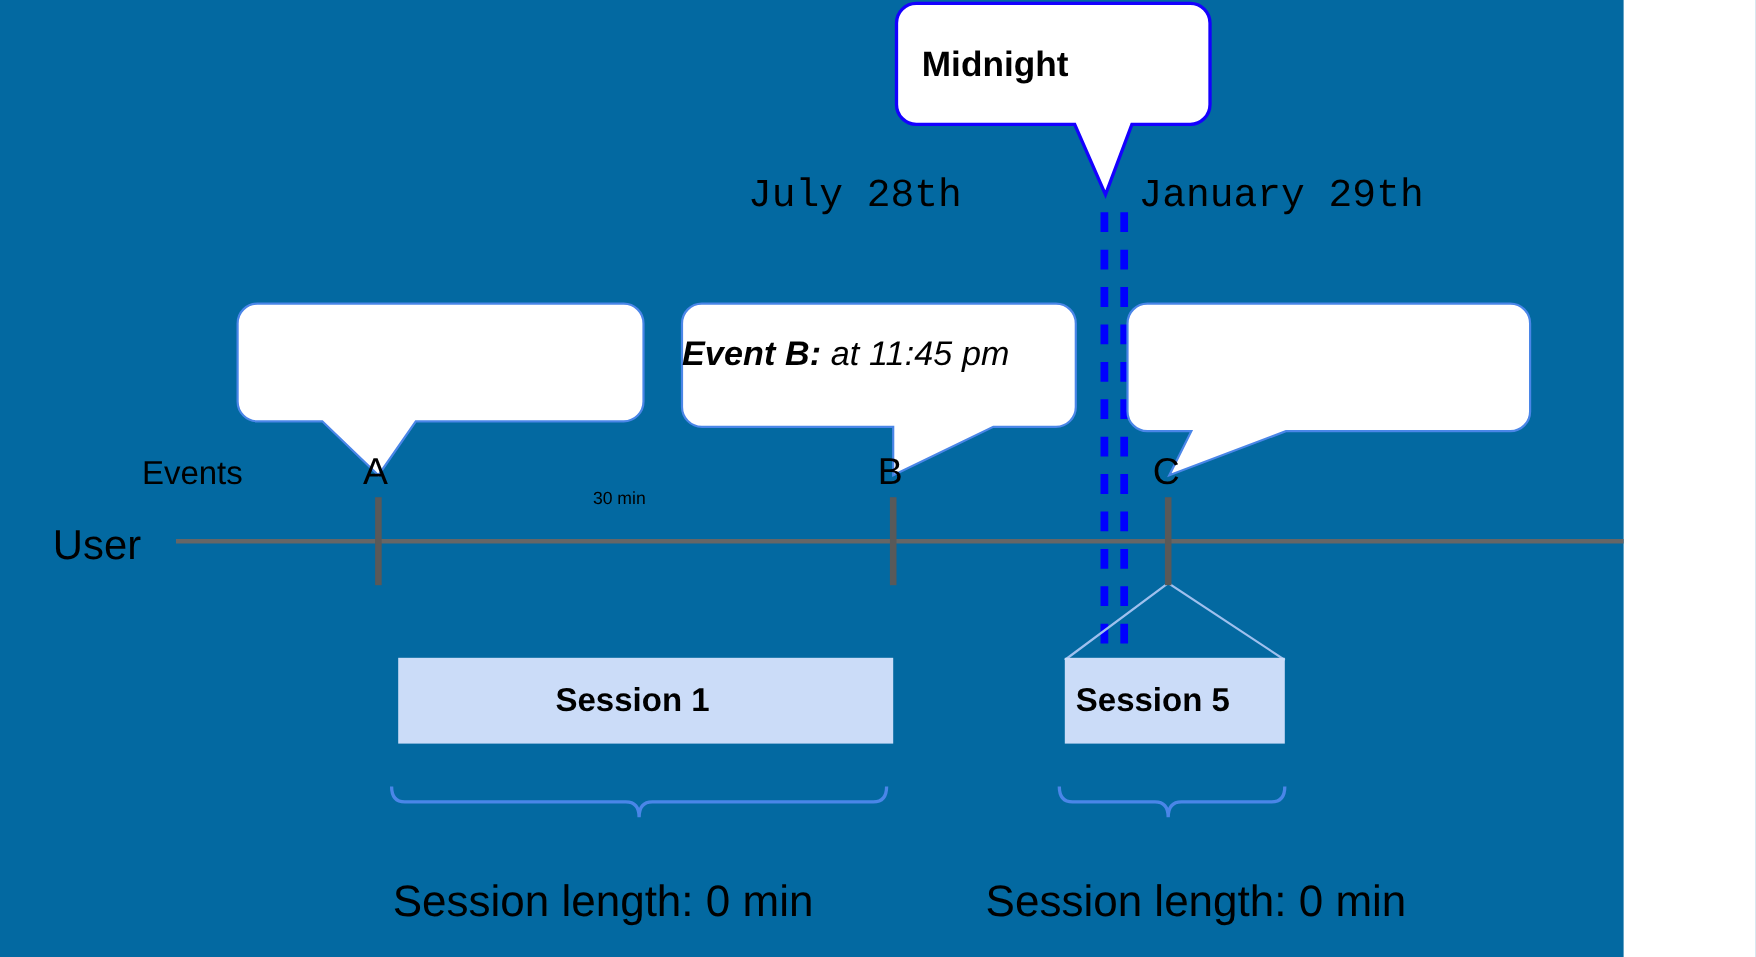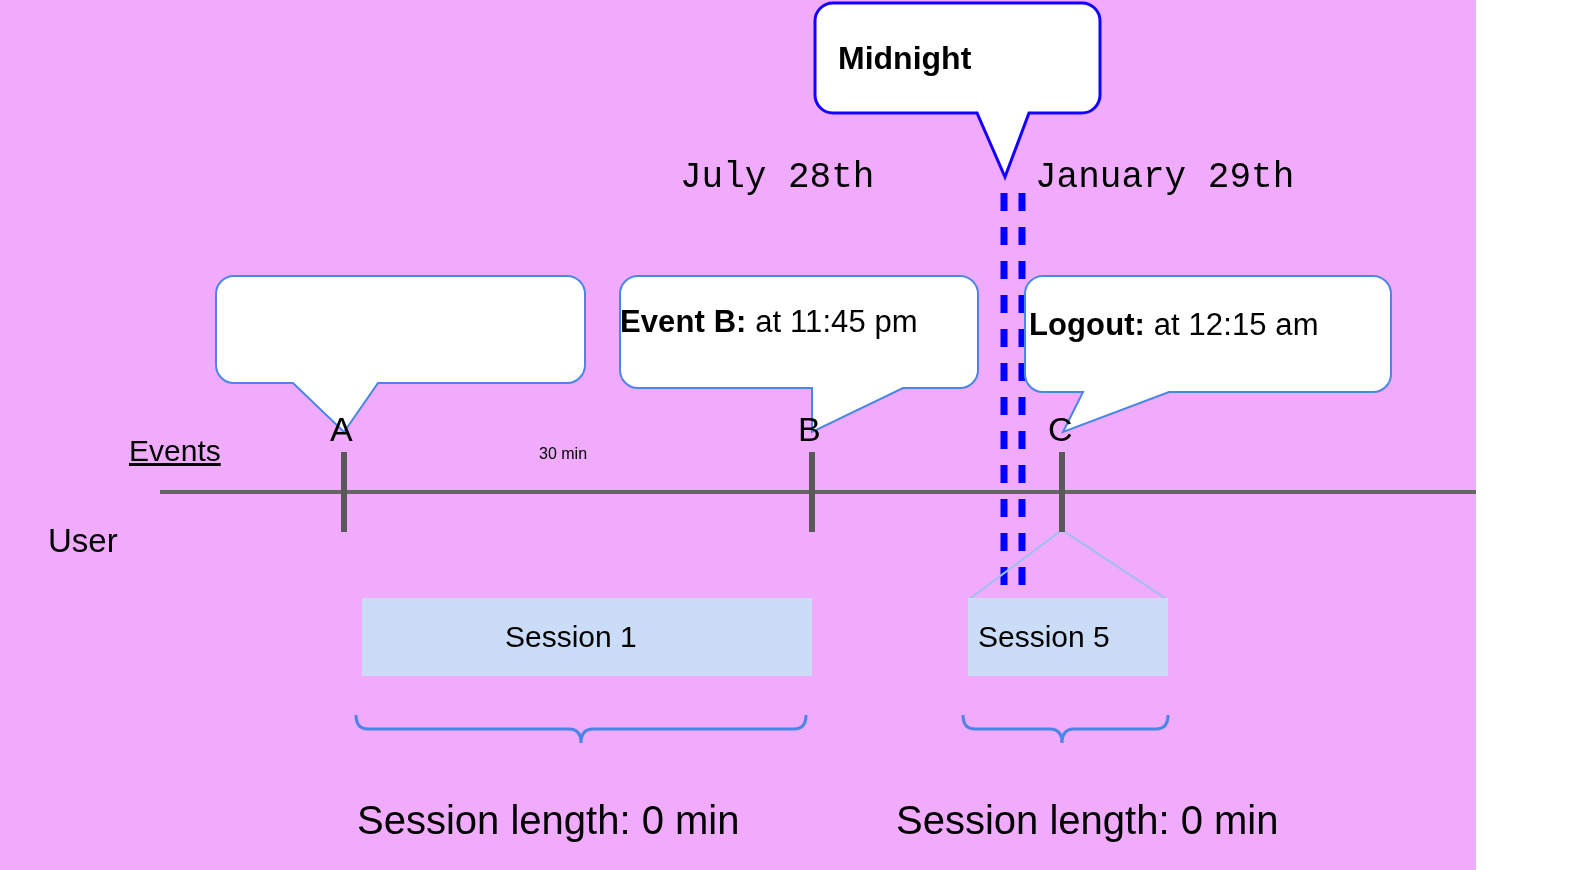--- a/index.html
+++ b/index.html
@@ -8,21 +8,21 @@
     background: #ffffff;
   }
   body {
     font-family: "Liberation Sans", sans-serif;
     color: #000000;
   }
   #canvas {
     position: relative;
     width: 1476px;
     height: 870px;
-    background: #f0abfc;
+    background: #0369a1;
     overflow: hidden;
   }
   #vector-layer {
     position: absolute;
     left: 0;
     top: 0;
     width: 1596px;
     height: 870px;
   }
   .lbl {
@@ -40,34 +40,34 @@
   }
   .date-label {
     font-size: 36px;
     font-family: Liberation Mono, monospace;
   }
   .midnight-text {
     font-size: 32px;
     font-weight: bold;
   }
   .axis-title {
-    font-size: 33px;
-    margin-top: 47px;
+    font-size: 38px;
   }
   .events-label {
     font-size: 30px;
   }
   .event-letter {
     font-size: 34px;
   }
   .duration-label {
     font-size: 16px;
   }
   .session-text {
     font-size: 30px;
+    font-weight: bold;
   }
   .session-length-text {
     font-size: 40px;
   }
 </style>
 </head>
 <body>
 
 <div id="canvas">
 
@@ -121,29 +121,26 @@
     </g>
 
   </svg>
 
   <div class="lbl midnight-text" style="left:838px; top:42px;">Midnight</div>
 
   <div class="lbl date-label" style="left:680px; top:160px;">July 28th</div>
   <div class="lbl date-label" style="left:1035px; top:160px;">January 29th</div>
 
 
-  <div class="lbl callout-text" style="left:620px; top:306px;">
+  <div class="lbl callout-text" style="left:620px; top:306px;font-style:italic;">
     <b>Event B:</b><span> at 11:45 pm</span>
   </div>
 
-  <div class="lbl callout-text" style="left:1029px; top:309px;">
-    <b>Logout:</b><span> at 12:15 am</span>
-  </div>
 
-  <div class="lbl events-label" style="left:129px; top:436px;text-decoration:underline;">Events</div>
+  <div class="lbl events-label" style="left:129px; top:416px;">Events</div>
 
   <div class="lbl event-letter" style="left:330px; top:412px;">A</div>
   <div class="lbl event-letter" style="left:798px; top:412px;">B</div>
   <div class="lbl event-letter" style="left:1048px; top:412px;">C</div>
 
   <div class="lbl duration-label" style="left:539px; top:446px;">30 min</div>
 
   <div class="lbl axis-title" style="left:48px; top:477px;">User</div>
 
   <div class="lbl session-text" style="left:505px; top:622px;">Session 1</div>

